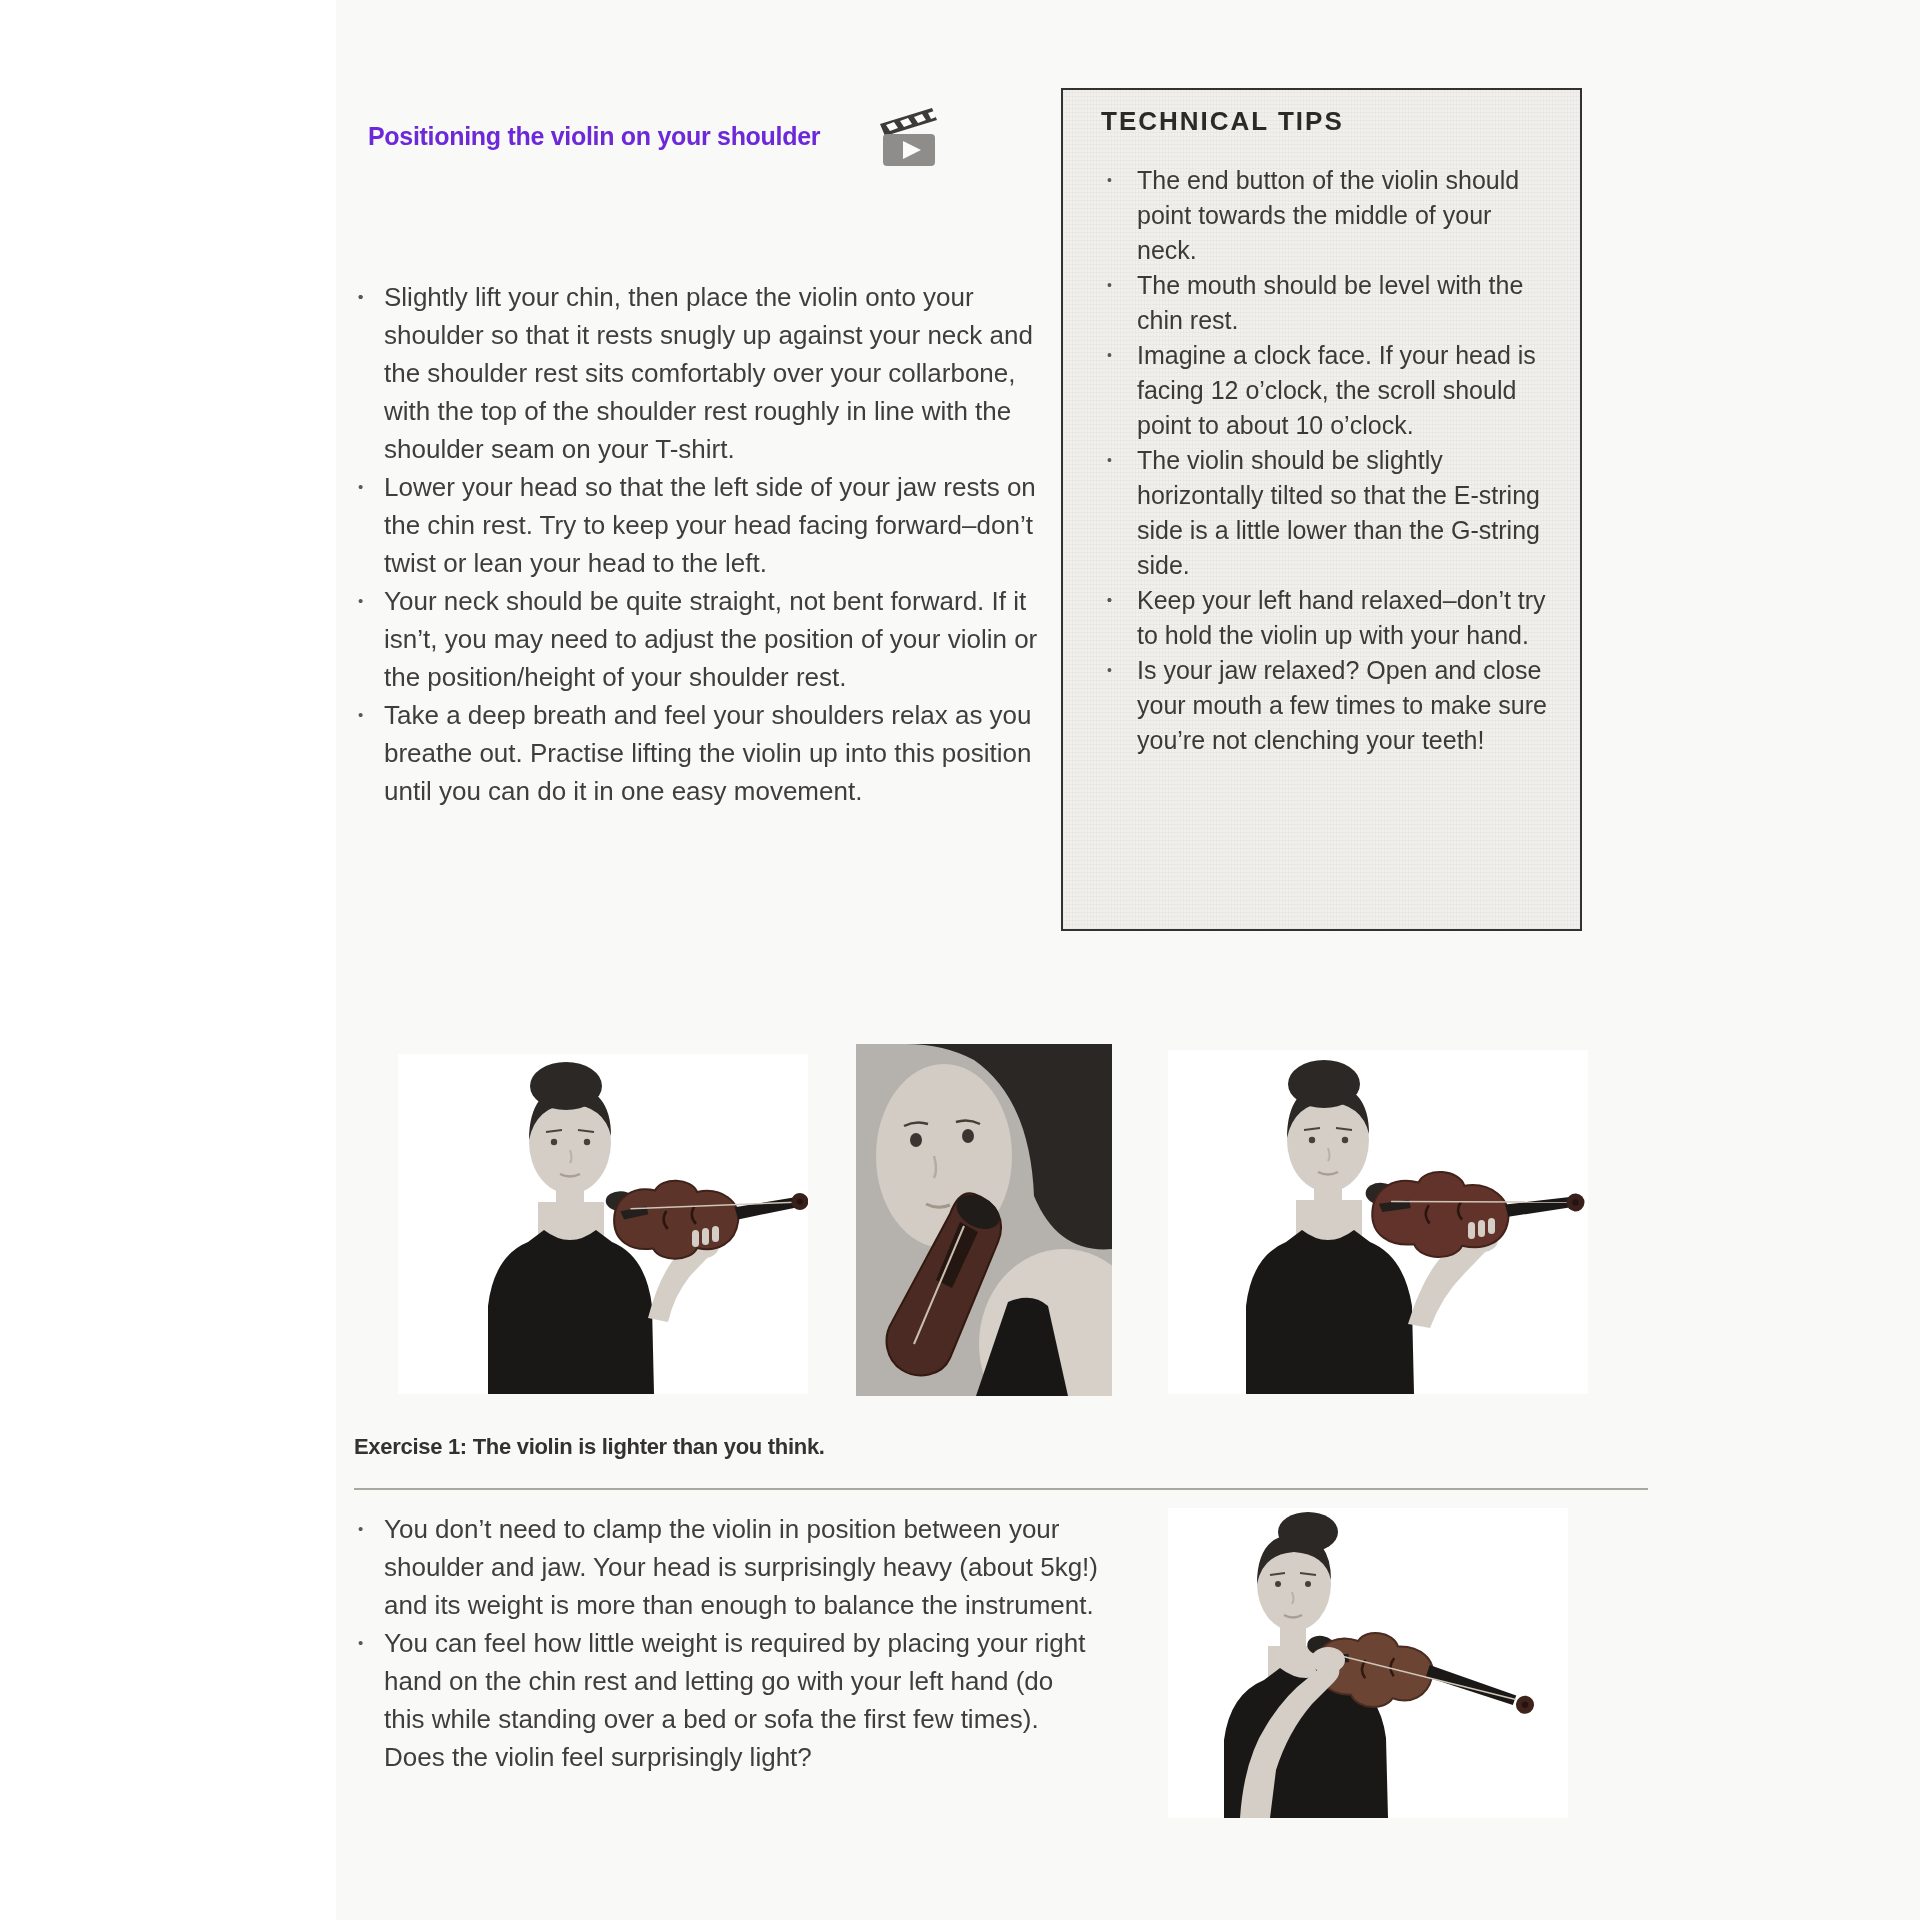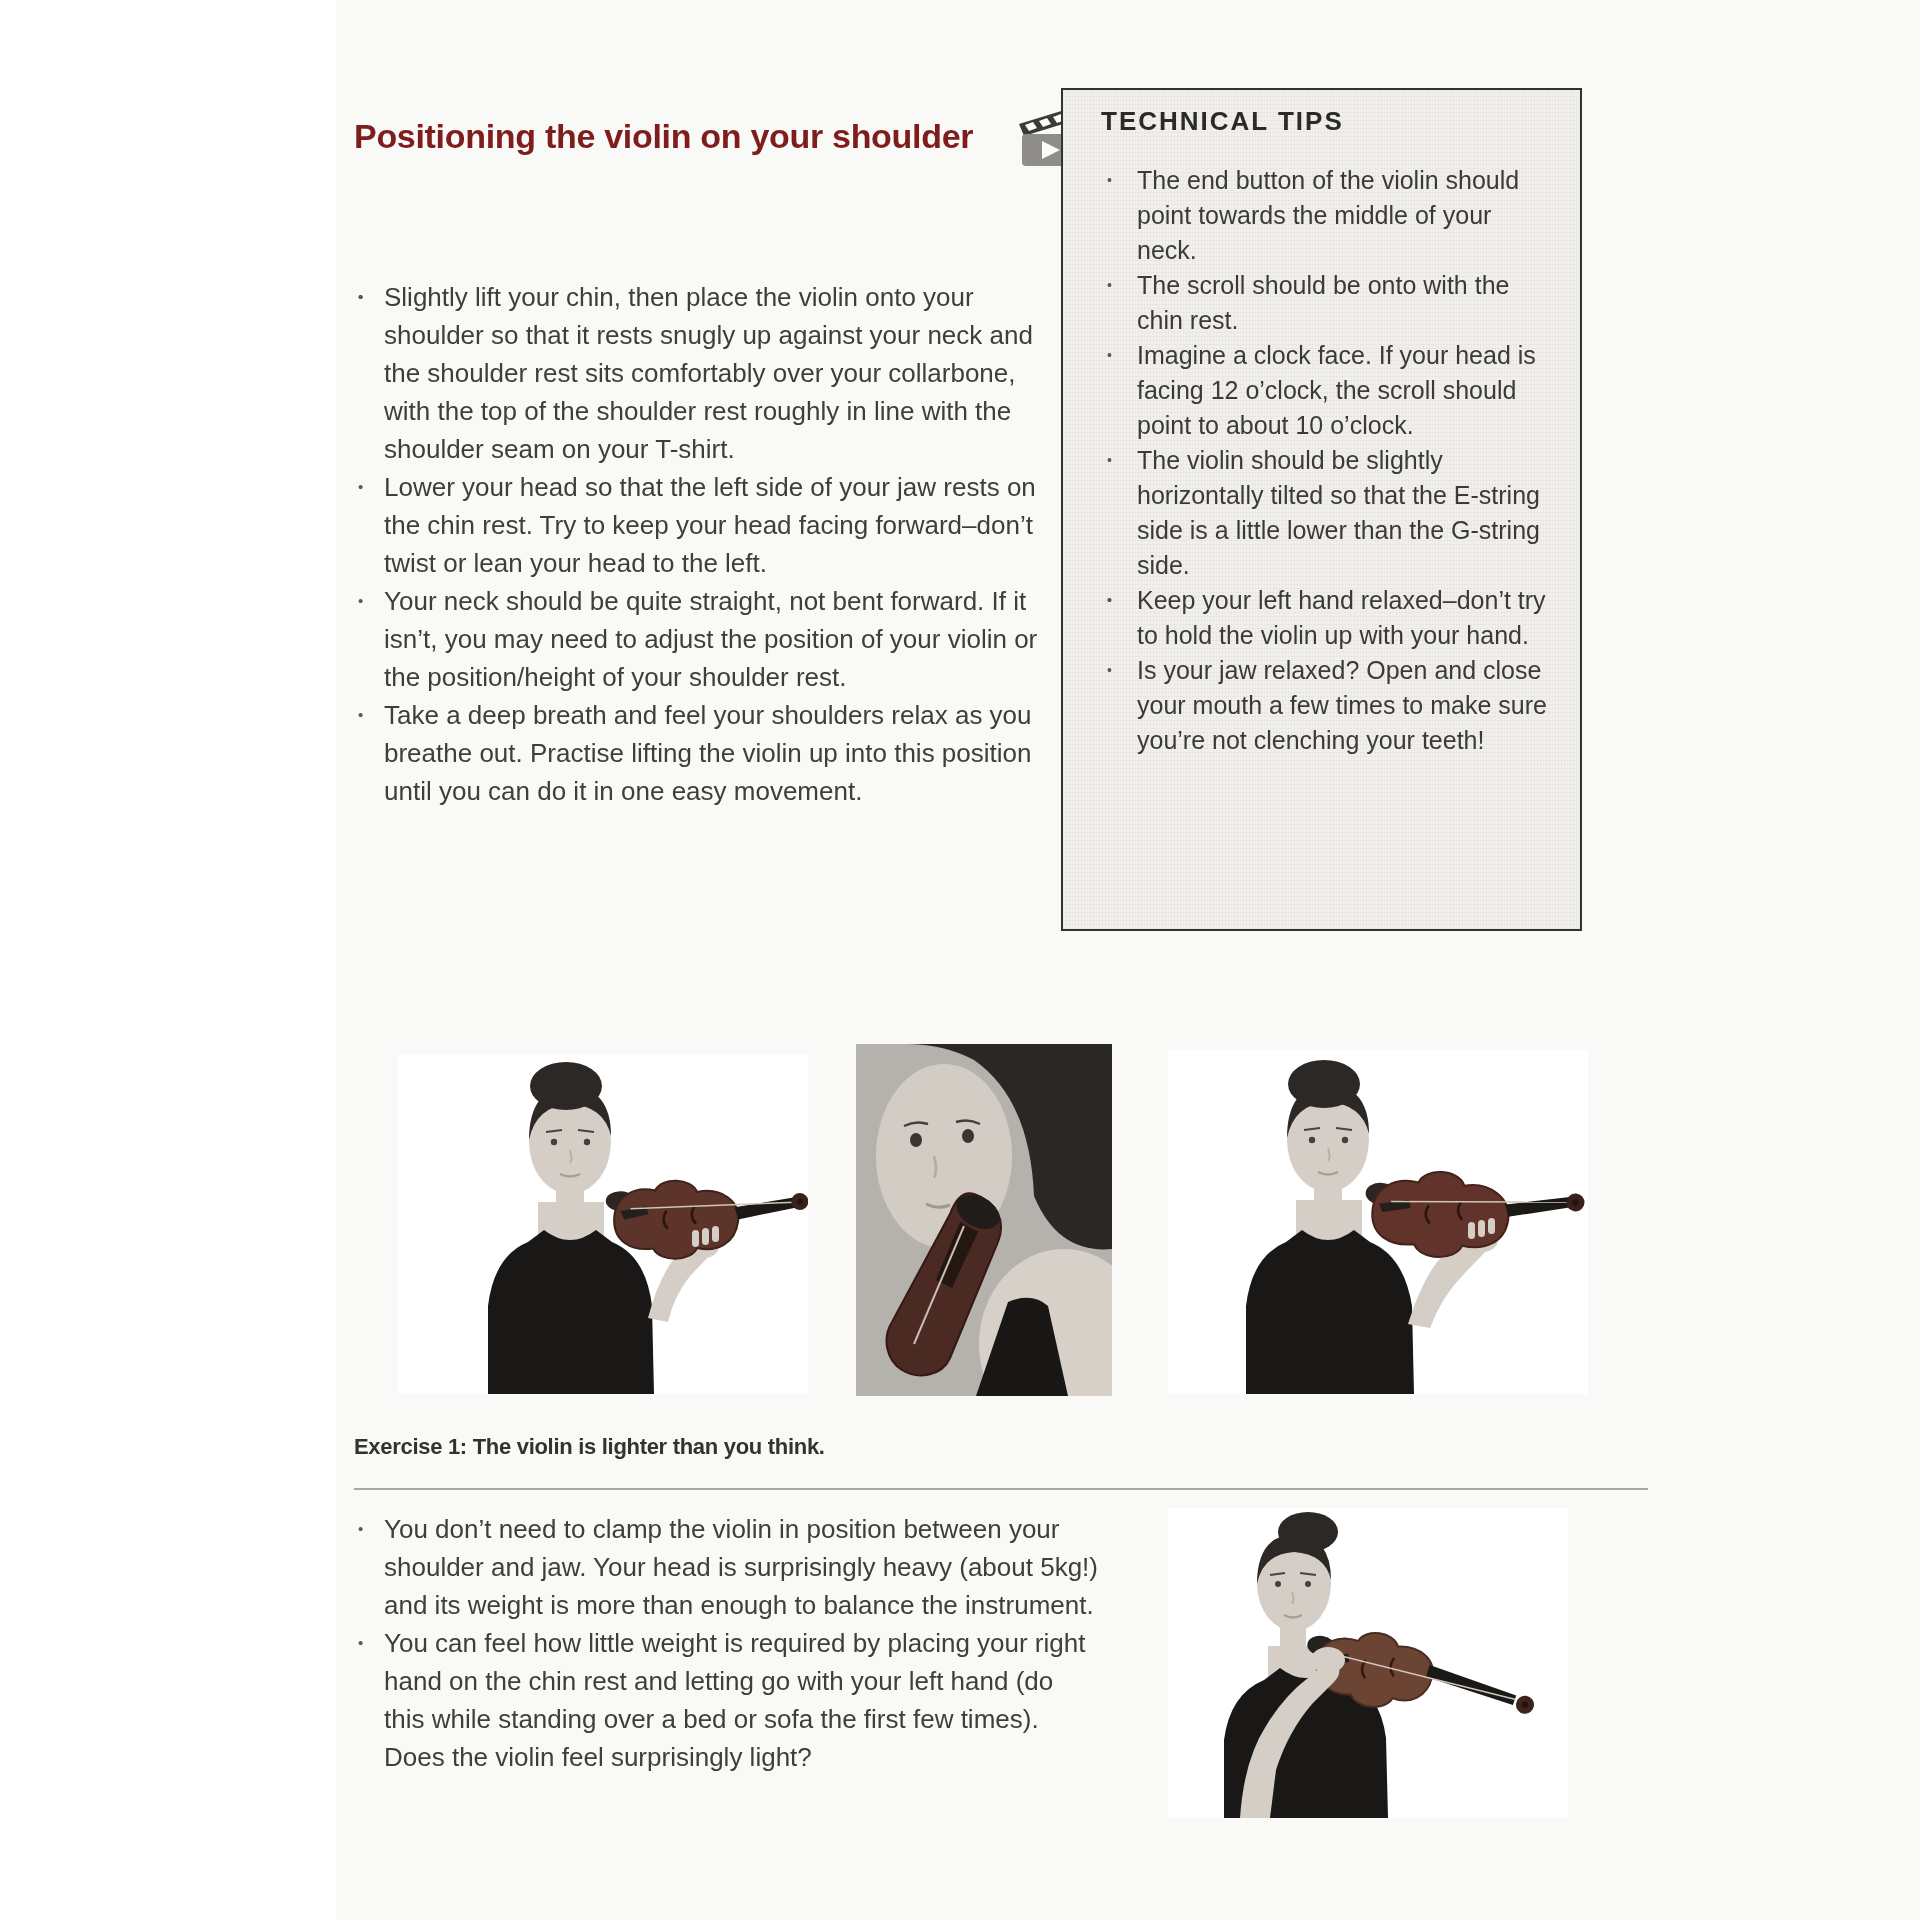--- a/index.html
+++ b/index.html
@@ -2,21 +2,21 @@
 <html><head>
 <meta charset="utf-8">
 <style>
   html,body{margin:0;padding:0;background:#ffffff;}
   .canvas{position:relative;width:1920px;height:1920px;background:#ffffff;overflow:hidden;
           font-family:"Liberation Sans","DejaVu Sans",sans-serif;color:#3f3e3b;}
   .paper{position:absolute;left:336px;top:0;width:1584px;height:1920px;background:#f9f9f7;}
 
   
   .header{position:absolute;left:354px;top:104px;display:flex;align-items:center;gap:44px;}
-  .page-title{margin:0;font-size:34px;font-weight:bold;letter-spacing:-0.3px;color:#7f1d1d;white-space:nowrap;}
+  .page-title{margin:14px;font-size:25px;font-weight:bold;letter-spacing:-0.3px;color:#6d28d9;white-space:nowrap;}
   .video-icon{width:62px;height:64px;flex:0 0 auto;}
 
   
   .intro{position:absolute;left:354px;top:200px;width:700px;font-size:26px;line-height:38px;}
   .blist{list-style:none;margin:0;padding:0;font-size:26px;line-height:38px;}
   .blist li{position:relative;padding-left:30px;}
   .bmark{position:absolute;left:4px;top:0;font-size:15px;line-height:38px;color:#5a5853;}
   .main-bullets{position:absolute;left:354px;top:278px;width:690px;}
 
   
@@ -71,21 +71,21 @@
     <li><span class="bmark">•</span><span>Slightly lift your chin, then place the violin onto your shoulder so that it rests snugly up against your neck and the shoulder rest sits comfortably over your collarbone, with the top of the shoulder rest roughly in line with the shoulder seam on your T-shirt.</span></li>
     <li><span class="bmark">•</span><span>Lower your head so that the left side of your jaw rests on the chin rest. Try to keep your head facing forward–don’t twist or lean your head to the left.</span></li>
     <li><span class="bmark">•</span><span>Your neck should be quite straight, not bent forward. If it isn’t, you may need to adjust the position of your violin or the position/height of your shoulder rest.</span></li>
     <li><span class="bmark">•</span><span>Take a deep breath and feel your shoulders relax as you breathe out. Practise lifting the violin up into this position until you can do it in one easy movement.</span></li>
   </ul>
 
   <aside class="tips-box">
     <h2 class="tips-heading">TECHNICAL TIPS</h2>
     <ul class="tips-list">
       <li><span class="bmark">•</span><span>The end button of the violin should point towards the middle of your neck.</span></li>
-      <li><span class="bmark">•</span><span>The scroll should be onto with the chin rest.</span></li>
+      <li><span class="bmark">•</span><span>The mouth should be level with the chin rest.</span></li>
       <li><span class="bmark">•</span><span>Imagine a clock face. If your head is facing 12 o’clock, the scroll should point to about 10 o’clock.</span></li>
       <li><span class="bmark">•</span><span>The violin should be slightly horizontally tilted so that the E-string side is a little lower than the G-string side.</span></li>
       <li><span class="bmark">•</span></li>
       <li><span class="bmark">•</span><span>Keep your left hand relaxed–don’t try to hold the violin up with your hand.</span></li>
       <li><span class="bmark">•</span><span>Is your jaw relaxed? Open and close your mouth a few times to make sure you’re not clenching your teeth!</span></li>
     </ul>
   </aside>
 
   <figure class="photo photo1" aria-label="woman-holding-violin-on-shoulder-front-view">
     <svg viewBox="0 0 410 340">

